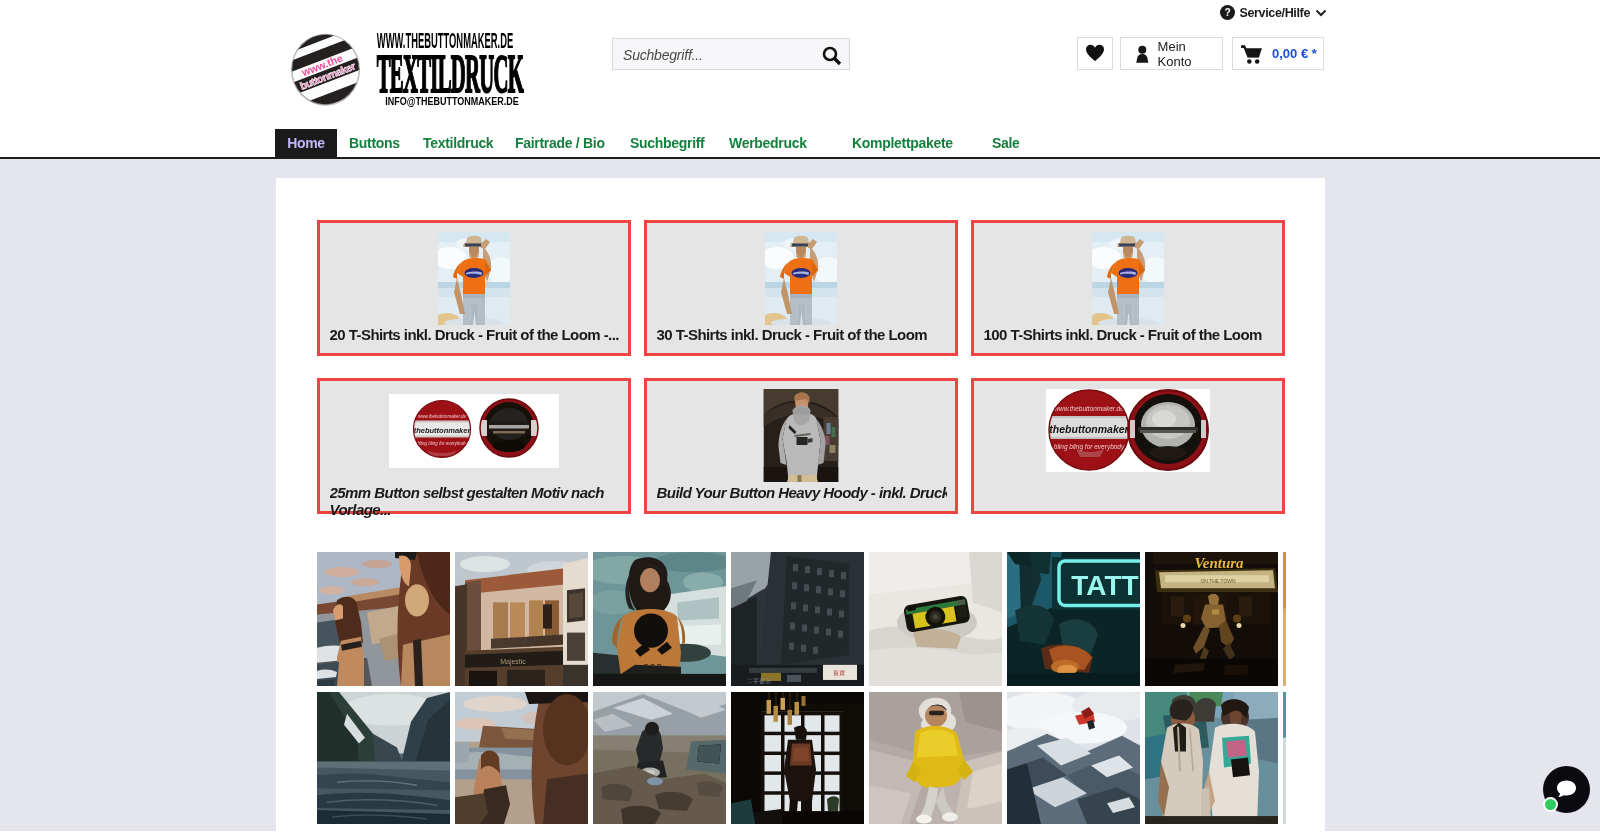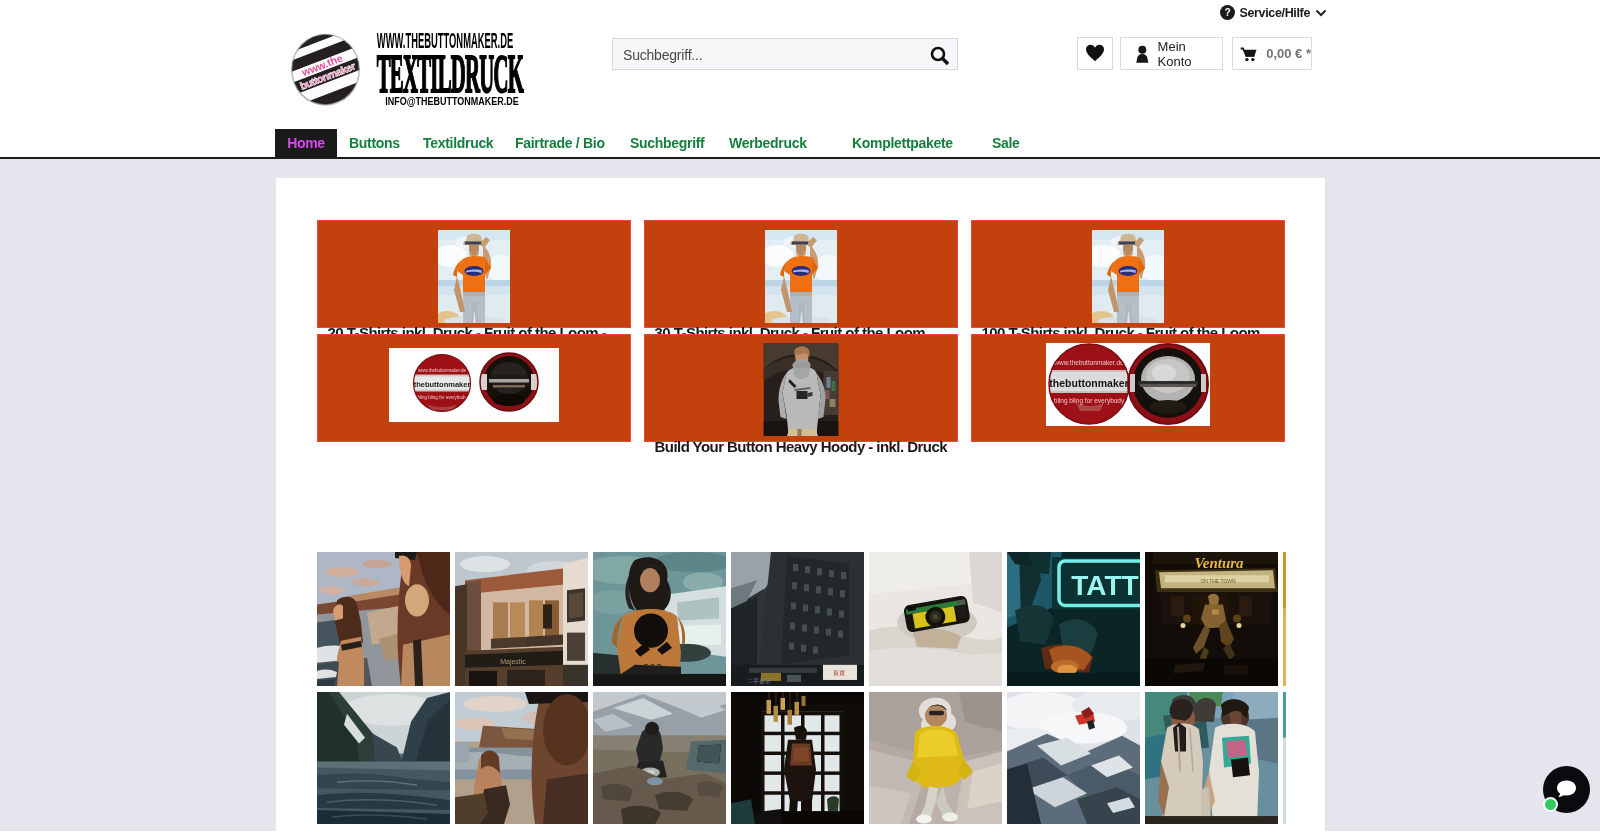--- a/index.html
+++ b/index.html
@@ -6,38 +6,38 @@
   * { margin:0; padding:0; box-sizing:border-box; }
   html,body { width:1600px; height:833px; overflow:hidden; font-family:"Liberation Sans", sans-serif; background:#fff; }
   .top { position:relative; width:1600px; height:129px; background:#fff; }
   .svc { position:absolute; top:5px; right:273px; font-size:12.5px; letter-spacing:-0.35px; color:#1a1a1a; font-weight:700; display:flex; align-items:center; gap:5px; }
   .svc .q, .svc .chev { display:inline-flex; }
   .logo { position:absolute; left:291px; top:33px; }
   .logotxt { position:absolute; left:372px; top:0; width:156px; text-align:center; }
   .lt1 { position:absolute; top:29px; left:-105px; right:-95px; font-weight:700; font-size:14px; line-height:14px; transform:scale(0.67,1.55); transform-origin:center top; white-space:nowrap; }
   .lt2 { position:absolute; top:46px; left:-100px; right:-100px; font-family:"Liberation Serif",serif; font-weight:700; font-size:30px; line-height:30px; transform:scale(0.69,1.85); transform-origin:center top; white-space:nowrap; letter-spacing:-1px; -webkit-text-stroke:1.1px #000; }
   .lt3 { position:absolute; top:96px; left:-98px; right:-102px; font-weight:700; font-size:9px; line-height:10px; white-space:nowrap; transform:scaleY(1.15); transform-origin:center top; }
-  .search { position:absolute; left:612px; top:38px; width:346px; height:32px; background:#f7f7fa; border:1px solid #d7d7e0; }
+  .search { position:absolute; left:612px; top:38px; width:238px; height:32px; background:#f7f7fa; border:1px solid #d7d7e0;font-style:italic; }
   .search .ph { position:absolute; left:10px; top:8px; font-size:14px; letter-spacing:-0.2px; color:#484848; }
   .search svg { position:absolute; right:5px; top:5px; }
   .hbox { position:absolute; top:37px; height:33px; background:#fff; border:1px solid #dadae3; }
   .bheart { left:1077px; width:36px; }
   .bkonto { left:1120px; width:103px; font-size:14px; color:#222; }
-  .bcart  { left:1232px; width:80px;  font-size:14px; color:#737373; }
+  .bcart  { left:1232px; width:92px;  font-size:14px; color:#1d4ed8; }
   nav { position:relative; width:1600px; height:30px; background:#fff; border-bottom:2px solid #1d1d1d; }
   nav span { position:absolute; top:0; height:28px; line-height:28px; font-size:14px; letter-spacing:-0.3px; font-weight:700; color:#15803d; }
-  nav .home { left:275px; width:62px; background:#1a1a1a; color:#d946ef; text-align:center; }
+  nav .home { left:275px; width:62px; background:#1a1a1a; color:#c4b5fd; text-align:center; }
   .pagebg { width:1600px; height:672px; background:#e5e5ee; }
   .container { position:relative; width:1049px; height:662px; margin:0 auto; top:19px; background:#fff; }
   .cards { position:absolute; left:41px; top:42px; }
-  .card { position:relative; float:left; width:314px; height:108px; margin-right:13px; border:1px solid #ef4444; background:#c2410c; }
+  .card { position:relative; float:left; width:314px; height:136px; margin-right:13px; border:3px solid #ef4444; background:#e5e5e5; }
   .card .im { position:absolute; top:8px; left:50%; transform:translateX(-50%); }
   .card .t { position:absolute; left:10px; right:8px; top:103px; font-size:15px; letter-spacing:-0.55px; font-weight:700; color:#1a1a1a; line-height:17px; white-space:nowrap; overflow:hidden; }
   .card .t.wrap { white-space:normal; }
-  .row2 { margin-top:6px; }
+  .row2 { margin-top:22px;font-style:italic; }
   .rowclear { clear:both; }
   .photos { position:absolute; left:41px; top:374px; width:969px; height:272px; overflow:hidden; }
   .prow { white-space:nowrap; font-size:0; line-height:0; margin-bottom:6px; }
   .prow:first-child .ph-i { height:134px; }
   .prow:last-child .ph-i { height:132px; }
   .ph-i { display:inline-block; width:133px; height:133px; margin-right:5px; vertical-align:top; }
   .chat { position:fixed; left:1543px; top:766px; width:47px; height:47px; border-radius:50%; background:#0a0a0f; }
   .chat .dot { position:absolute; left:0px; top:31px; width:15px; height:15px; border-radius:50%; background:#2ecc5e; border:2px solid #fff; }
 </style>
 </head>
@@ -251,20 +251,21 @@
 <ellipse cx="120" cy="30" rx="19" ry="16" fill="#262220"></ellipse>
 <rect x="90" y="27" width="60" height="14" fill="#1c1714" opacity="0.6"></rect>
 <rect x="91" y="26" width="7" height="16" fill="#d8d0cc"></rect>
 <rect x="142" y="26" width="7" height="16" fill="#d8d0cc"></rect>
 <rect x="100" y="31" width="40" height="3.5" fill="#a8a49e"></rect>
 <rect x="104" y="37" width="32" height="2.5" fill="#7e6a52"></rect>
 <ellipse cx="120" cy="52" rx="16" ry="6" fill="#0e0a06"></ellipse>
 </g>
 <circle cx="120" cy="34" r="29" fill="none" stroke="#6e0b10" stroke-width="1.5"></circle>
 </svg></div>
+          <div class="t wrap">25mm Button selbst gestalten Motiv nach Vorlage...</div>
         </div>
     <div class="card row2">
           <div class="im" style="top:8px"><svg width="75" height="93" viewBox="0 0 75 93">
 <rect width="75" height="93" fill="#271f1a"></rect>
 <path d="M0 0 L75 0 L75 28 C50 4 18 8 0 26 Z" fill="#473a2f"></path>
 <path d="M32 16 C58 12 75 24 75 38 L75 56 L58 50 Z" fill="#241d17"></path>
 <path d="M0 26 C20 10 52 8 75 30 L75 40 C52 20 22 22 0 38 Z" fill="#3a2f26"></path>
 <rect x="60" y="28" width="15" height="44" fill="#463c33"></rect>
 <rect x="63" y="34" width="4" height="11" fill="#6d7e95"></rect>
 <rect x="68" y="38" width="4" height="10" fill="#43704a"></rect>

